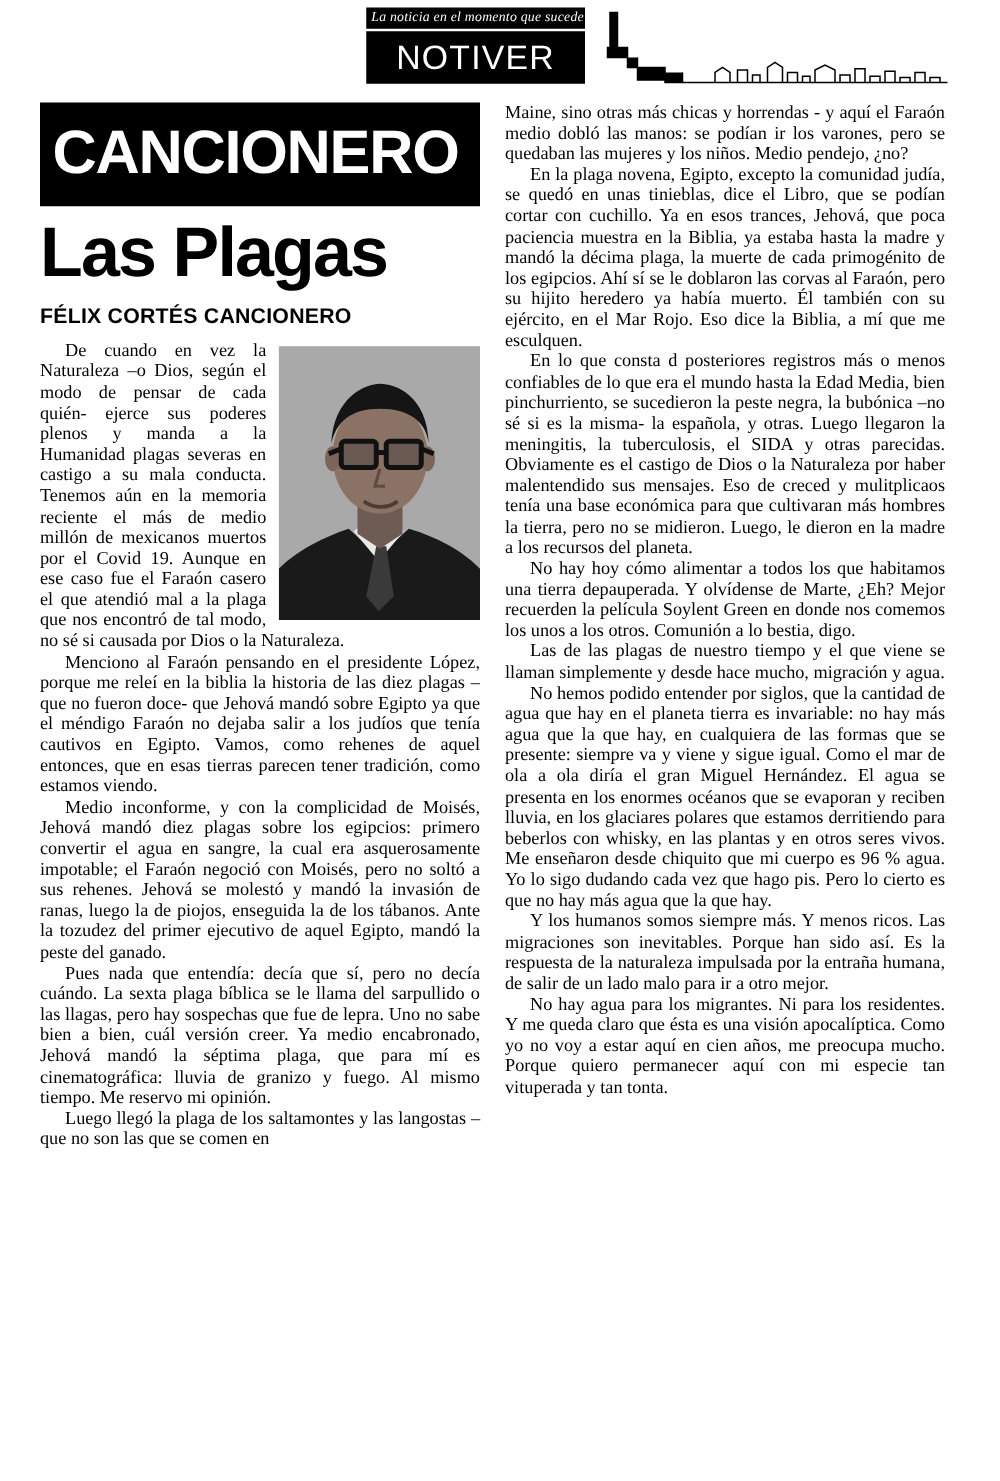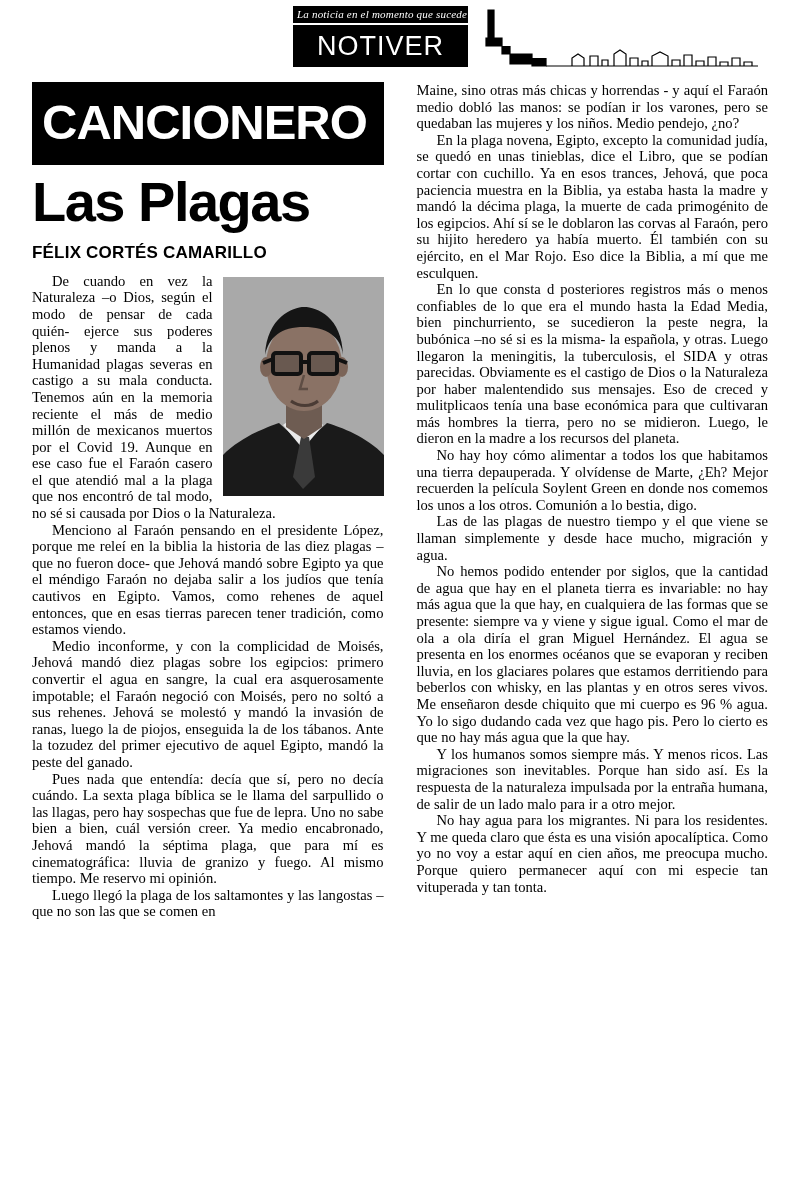--- a/index.html
+++ b/index.html
@@ -69,21 +69,21 @@
     top: 8px;
     width: 280px;
     height: 66px;
   }
 
   
   .content {
     position: relative;
     padding: 0 32px;
     display: flex;
-    gap: 33px;
+    gap: 20px;
   }
   .col {
     width: 352px;
     position: relative;
   }
 
   
   .cancionero {
     background: #000;
     color: #fff;
@@ -182,21 +182,21 @@
   <div class="content">
 
     <div class="col left-col">
 
       <div class="cancionero">CANCIONERO</div>
 
       <div class="headline">
         <div>Las Plagas</div>
       </div>
 
-      <div class="byline">FÉLIX CORTÉS CAMARILLO</div>
+      <div class="byline">FÉLIX CORTÉS CANCIONERO</div>
 
       <div class="clearfix">
         <div class="photo">
           <svg width="161" height="219" viewBox="0 0 161 219" xmlns="http://www.w3.org/2000/svg">
             <rect width="161" height="219" fill="#b9b9b9"></rect>
             <rect x="0" y="0" width="161" height="219" fill="#a9a9a9"></rect>
 
             <path d="M0,219 L0,178 C18,160 44,150 56,146 L80,168 L104,146 C118,150 144,160 161,178 L161,219 Z" fill="#1a1a1a"></path>
 
             <path d="M60,148 L80,172 L100,148 L92,142 L68,142 Z" fill="#e9e9e9"></path>

